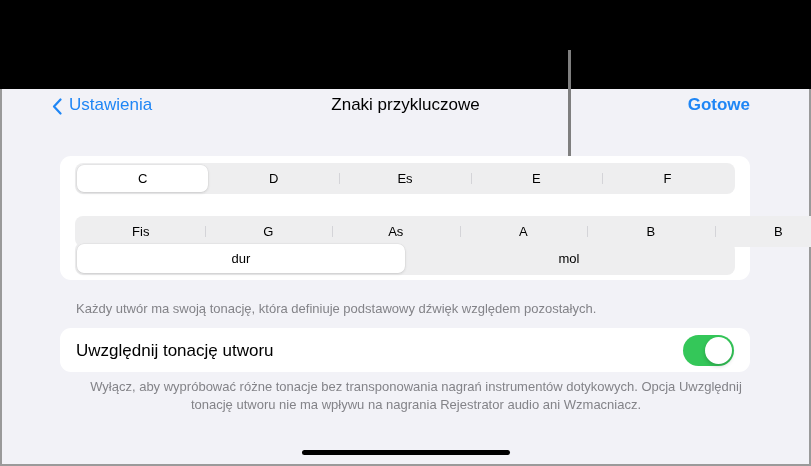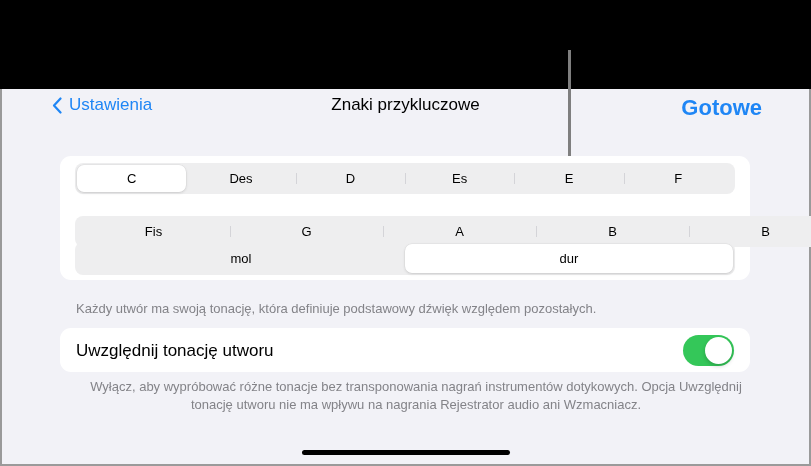--- a/index.html
+++ b/index.html
@@ -9,29 +9,29 @@
   .screen {
     position: absolute; left: 0; top: 89px; width: 811px; height: 377px;
     background: #f2f2f7;
     border-left: 2px solid #9a9a9a;
     border-right: 2px solid #9a9a9a;
     border-bottom: 2px solid #9a9a9a;
   }
 
   .nav-back {
     position: absolute; left: 52px; top: 95px; height: 20px;
-    display: flex; align-items: center; color: #1f86f5; font-size: 17px; cursor: pointer;
+    display: flex; align-items: flex-end; color: #1f86f5; font-size: 17px; cursor: pointer;
   }
   .nav-back svg { width: 10px; height: 17px; margin-right: 7px; }
   .nav-title {
     position: absolute; left: 0; right: 0; top: 95px; text-align: center;
     font-size: 17px; font-weight: normal; color: #000;
   }
   .nav-done {
-    position: absolute; right: 49px; top: 95px; font-size: 22px; font-weight: bold;
+    position: absolute; right: 61px; top: 95px; font-size: 17px; font-weight: bold;
     color: #1f86f5; cursor: pointer;
   }
 
   .card {
     position: absolute; background: #fff; border-radius: 11px;
   }
   .card-keys { left: 60px; top: 156px; width: 690px; height: 124px; }
 
   .segmented {
     position: absolute; background: #eeeeef; border-radius: 8px;
@@ -97,38 +97,38 @@
   </svg>
   <span>Ustawienia</span>
 </div>
 <div class="nav-title">Znaki przykluczowe</div>
 <div class="nav-done">Gotowe</div>
 
 <div class="card card-keys"></div>
 
 <div class="segmented seg-row1">
   <div class="seg selected">C</div>
-  <div class="seg">Des</div>
   <div class="seg">D</div>
   <div class="seg">Es</div>
   <div class="seg">E</div>
   <div class="seg">F</div>
 </div>
 
 <div class="segmented seg-row2">
   <div class="seg">Fis</div>
   <div class="seg">G</div>
+  <div class="seg">As</div>
   <div class="seg">A</div>
   <div class="seg">B</div>
   <div class="seg">B</div>
 </div>
 
 <div class="segmented seg-mode">
+  <div class="seg selected">dur</div>
   <div class="seg">mol</div>
-  <div class="seg selected">dur</div>
 </div>
 
 <div class="footnote fn-keys">Każdy utwór ma swoją tonację, która definiuje podstawowy dźwięk względem pozostałych.</div>
 
 <div class="card card-toggle"></div>
 <div class="toggle-label">Uwzględnij tonację utworu</div>
 <div class="toggle">
   <div class="toggle-knob"></div>
 </div>
 

